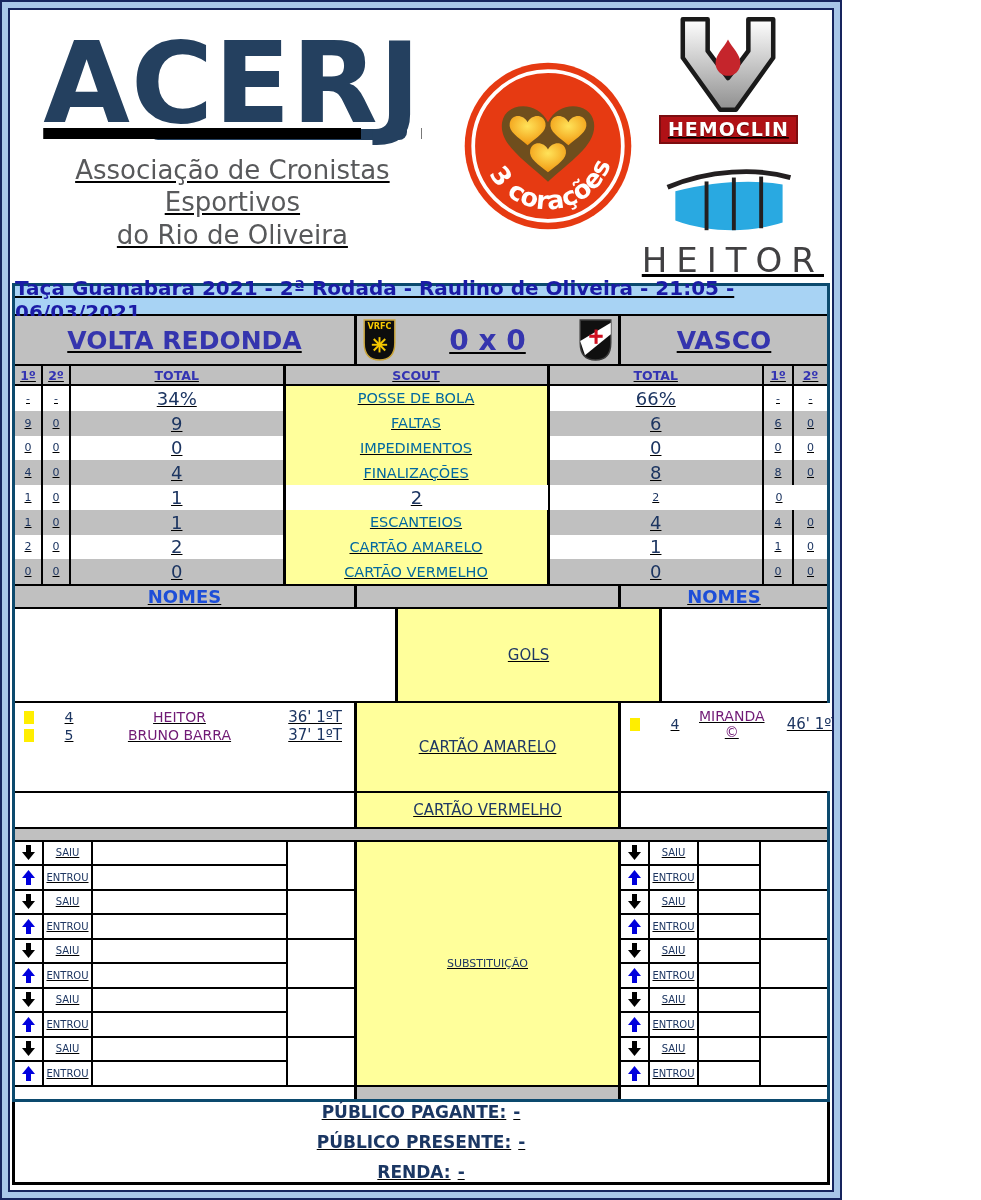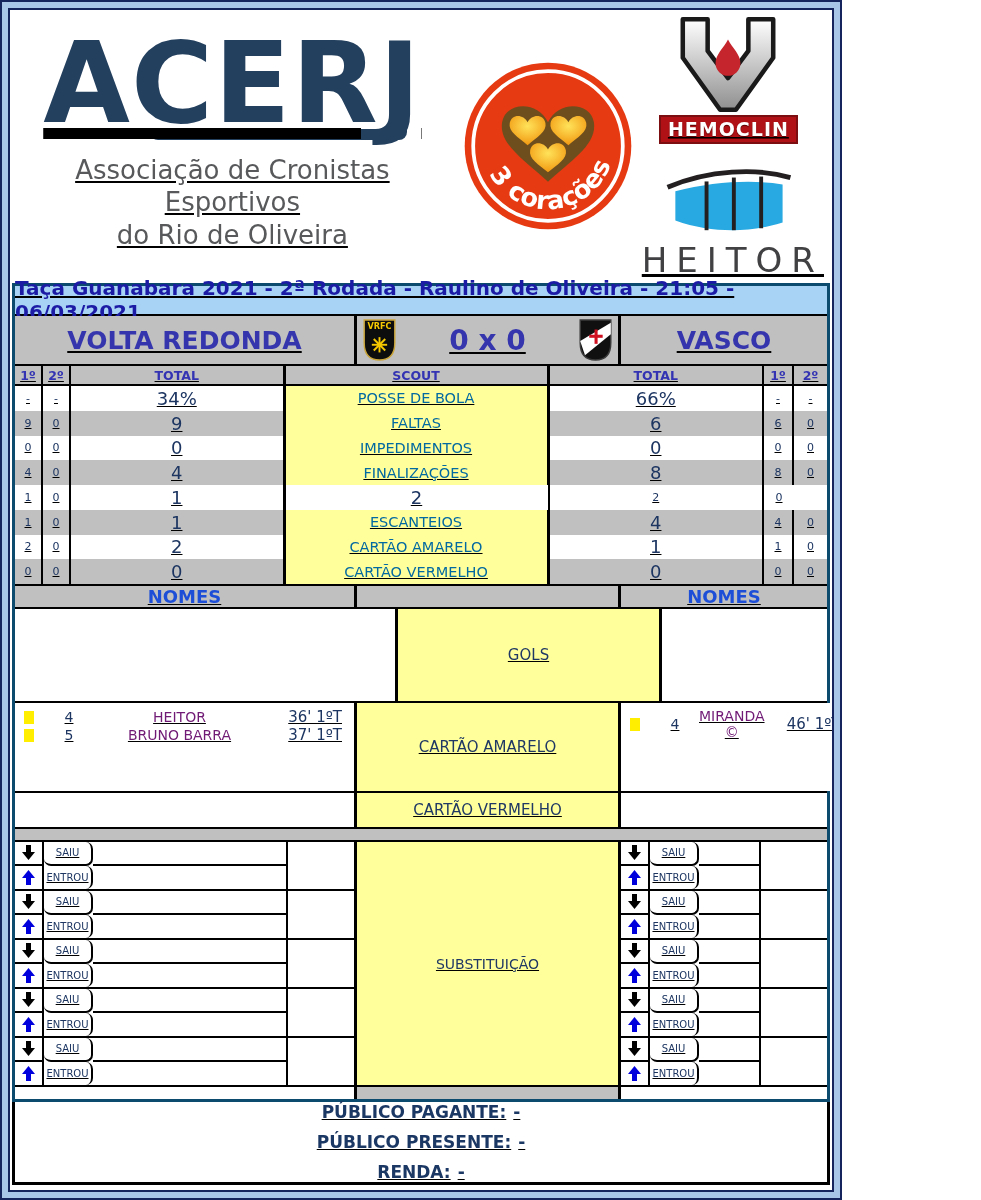--- a/index.html
+++ b/index.html
@@ -62,25 +62,25 @@
   .yc-list { padding-top:5px; }
   .yc-entry { display:grid; grid-template-columns:30px 48px 1fr 88px; height:18px; align-items:center; }
   .yc-icon { width:10px; height:13px; background:#ffee00; margin-left:9px; }
   .yc-num { text-align:center; font-size:14px; color:#1c3561; }
   .yc-name { text-align:center; font-size:14px; color:#701a75; }
   .yc-time { text-align:right; padding-right:12px; font-size:15px; color:#1c3561; }
 
   .gray-sep { height:13px; background:#c0c0c0; border-top:2px solid #000; }
 
   .subs-band { border-top:2px solid #000; }
-  .subs-mid { background:#ffff9b; display:flex; align-items:center; justify-content:center; font-size:14px; color:#1f3864; }
+  .subs-mid { background:#ffff9b; display:flex; align-items:center; justify-content:center; font-size:11px; color:#1f3864; }
   .pair { display:grid; grid-template-columns:29px 49px 1fr 66px; grid-template-rows:23.5px 23.5px; border-bottom:2px solid #000; }
   .pair:last-child { border-bottom:none; }
   .sub-arrow { border-right:2px solid #000; display:flex; align-items:center; justify-content:center; }
-  .sub-lbl { border-right:2px solid #000; display:flex; align-items:center; justify-content:center; font-size:10px; color:#1c3561;border-radius:7px; }
+  .sub-lbl { border-right:2px solid #000; display:flex; align-items:center; justify-content:center; font-size:10px; color:#1c3561; }
   .sub-name { border-right:2px solid #000; background:#fff; }
   .rowA { border-bottom:2px solid #000; }
   .sub-time { grid-column:4; grid-row:1 / span 2; background:#fff; }
 
   .strip-row { height:14px; border-top:2px solid #000; }
   .strip-mid { background:#c0c0c0; }
 
   .footer { border:3px solid #000; border-top:none; min-height:72px; display:flex; flex-direction:column; align-items:center; justify-content:center; padding:0 0; gap:10px; }
   .footer-line { font-size:17px; font-weight:bold; color:#1b3763; }
   .footer-line .flabel { margin-right:7px; }

